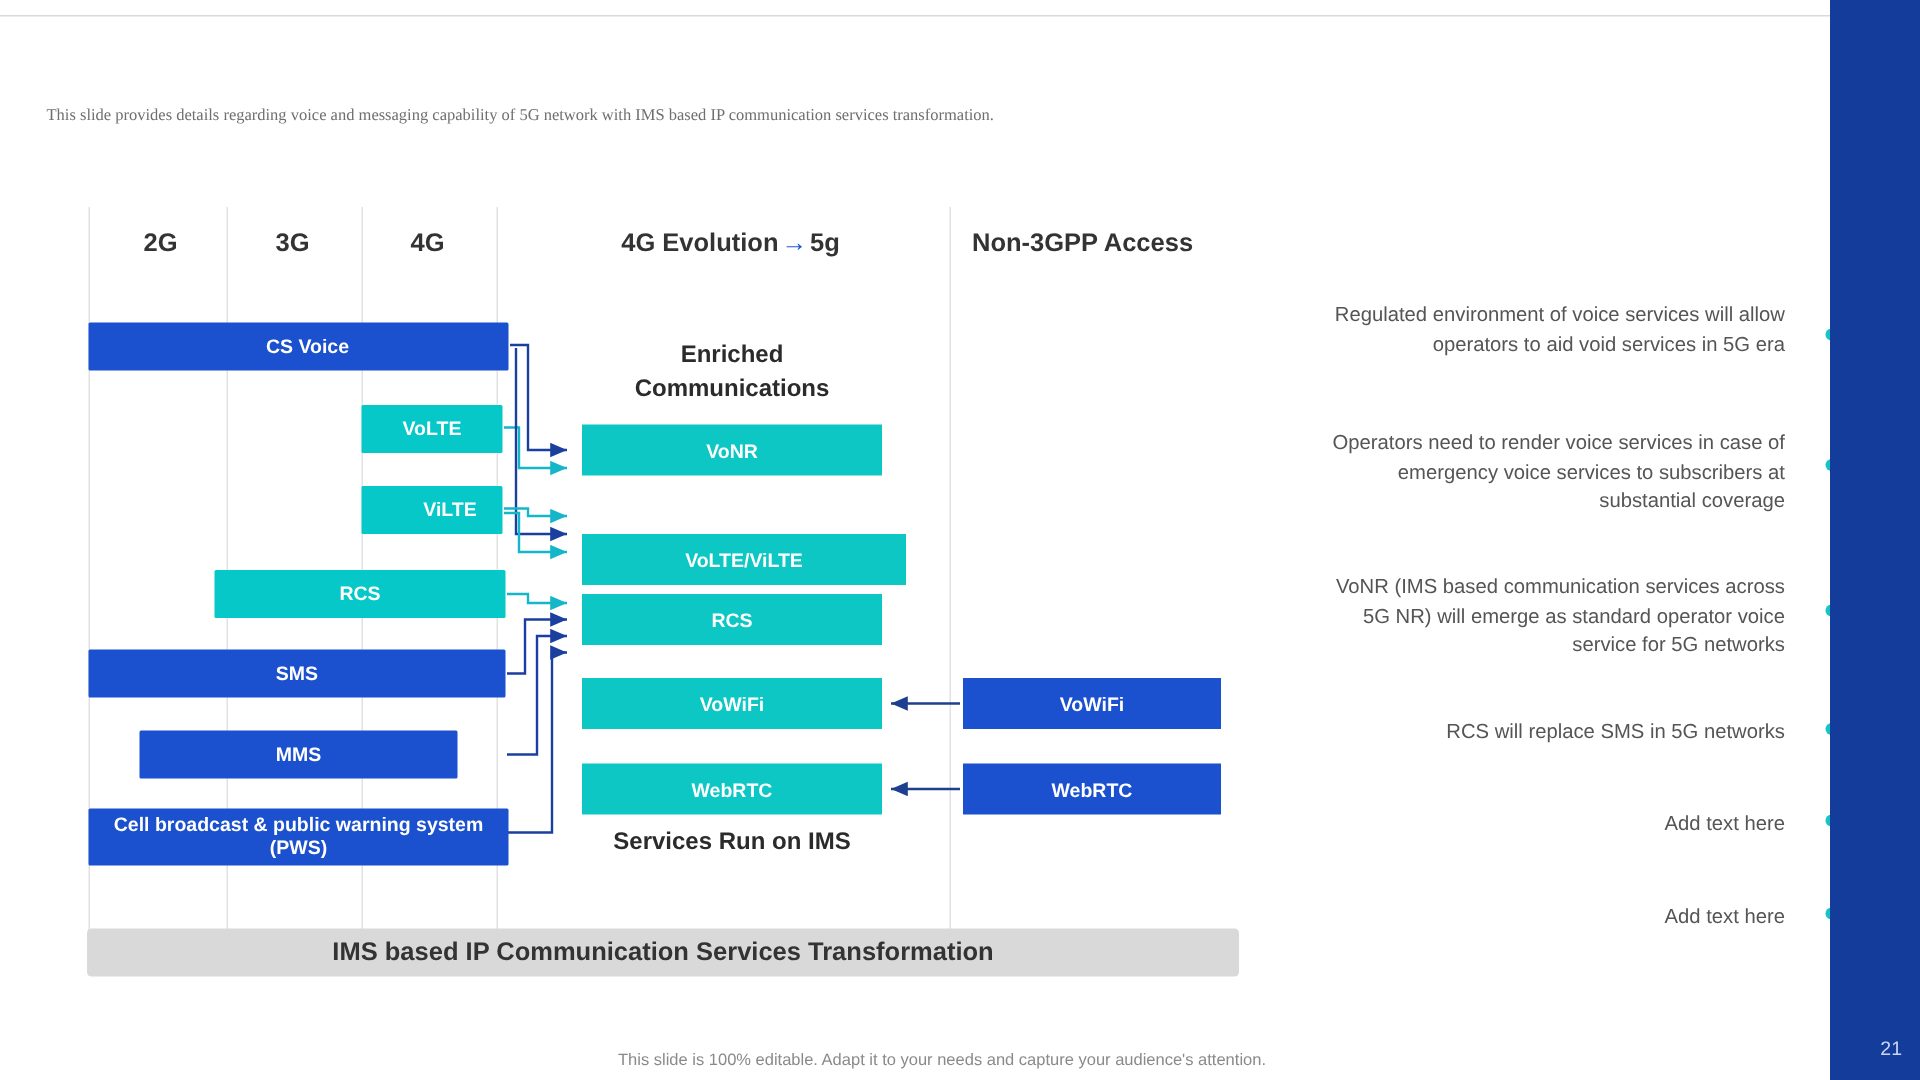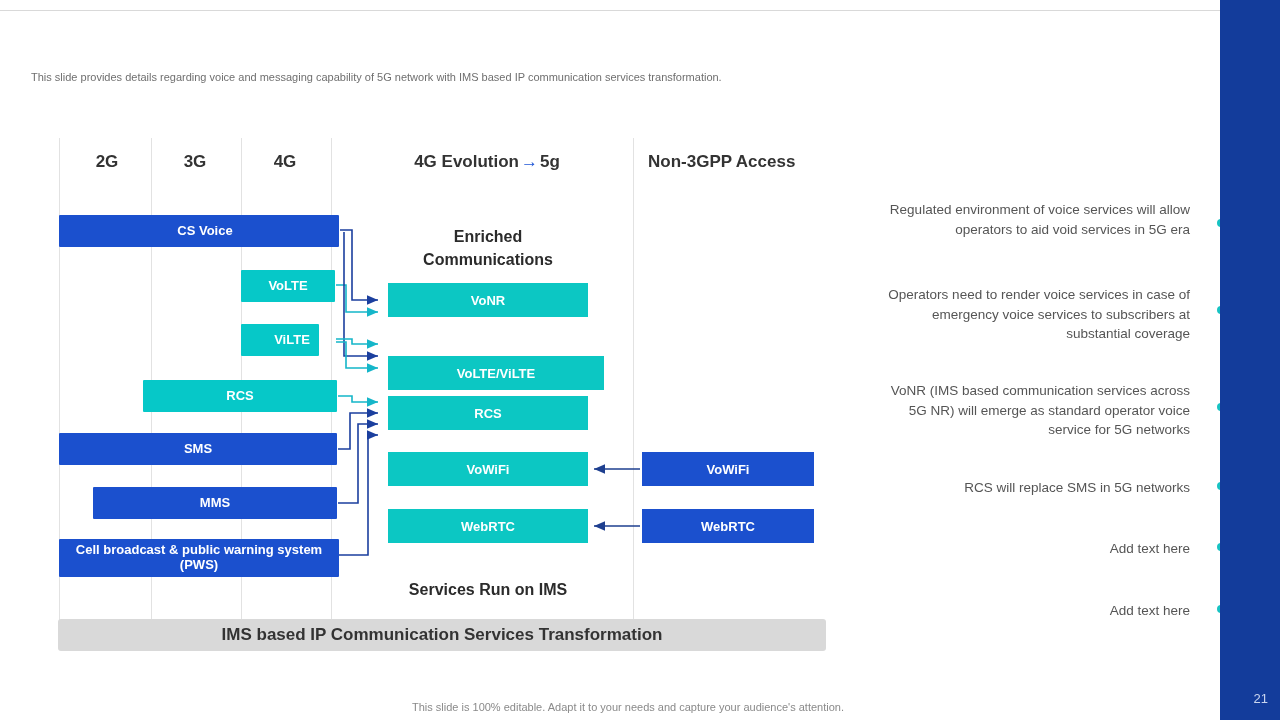--- a/index.html
+++ b/index.html
@@ -46,21 +46,21 @@
     color: #2b2b2b;
     letter-spacing: 0.2px;
     font-family: "Liberation Sans", sans-serif;
     white-space: nowrap;
   }
   .subtitle {
     position: absolute;
     left: 31px; top: 71px;
     font-size: 11px;
     color: #6f6f6f;
-    font-family: Liberation Sans, sans-serif;
+    font-family: Liberation Serif, serif;
     white-space: nowrap;
     text-align: center;
   }
 
   
   .chart {
     position: absolute;
     left: 0; top: 130px;
     width: 900px; height: 490px;
   }
@@ -202,21 +202,21 @@
     <div class="gridline" style="left:331px"></div>
     <div class="gridline" style="left:633px"></div>
 
     <div class="col-head" style="left:77px;  width:60px">2G</div>
     <div class="col-head" style="left:165px; width:60px">3G</div>
     <div class="col-head" style="left:255px; width:60px">4G</div>
     <div class="col-head" style="left:367px; width:240px"><span>4G Evolution</span><span class="arrow-glyph">→</span><span>5g</span></div>
     <div class="col-head" style="left:648px; width:170px; text-align:left">Non-3GPP Access</div>
 
     <div class="section-label" style="left:400px; top:95px; width:176px;">Enriched Communications</div>
-    <div class="section-label" style="left:380px; top:448px; width:216px;">Services Run on IMS</div>
+    <div class="section-label" style="left:380px; top:420px; width:216px;">Services Run on IMS</div>
 
     <svg class="connectors" viewBox="0 0 900 490">
       <defs>
         <marker id="ah-dark" markerWidth="8" markerHeight="8" refX="7" refY="3" orient="auto">
           <path d="M0,0 L7,3 L0,6 Z" fill="#1b3f9e"></path>
         </marker>
         <marker id="ah-teal" markerWidth="8" markerHeight="8" refX="7" refY="3" orient="auto">
           <path d="M0,0 L7,3 L0,6 Z" fill="#15b6c9"></path>
         </marker>
         <marker id="ah-left" markerWidth="8" markerHeight="8" refX="7" refY="3" orient="auto">
@@ -242,24 +242,24 @@
 
       <path d="M338,425 L368,425 L368,305 L378,305" fill="none" stroke="#1b3f9e" stroke-width="1.6" marker-end="url(#ah-dark)"></path>
 
       <path d="M640,339 L594,339" fill="none" stroke="#1e3f8f" stroke-width="1.6" marker-end="url(#ah-left)"></path>
 
       <path d="M640,396 L594,396" fill="none" stroke="#1e3f8f" stroke-width="1.6" marker-end="url(#ah-left)"></path>
     </svg>
 
     <div class="bar blue" style="left:59px;  top:85px;  width:280px;padding-left:16px;">CS Voice</div>
     <div class="bar teal" style="left:241px; top:140px; width:94px;">VoLTE</div>
-    <div class="bar teal" style="left:241px; top:194px; width:78px;padding-left:28px;">ViLTE</div>
+    <div class="bar teal" style="left:241px; top:194px; width:94px;padding-left:28px;">ViLTE</div>
     <div class="bar teal" style="left:143px; top:250px; width:194px;">RCS</div>
     <div class="bar blue" style="left:59px;  top:303px; width:278px;">SMS</div>
-    <div class="bar blue" style="left:93px;  top:357px; width:244px;">MMS</div>
+    <div class="bar blue" style="left:93px;  top:357px; width:212px;">MMS</div>
     <div class="bar blue tall" style="left:59px; top:409px; width:280px;">Cell broadcast &amp; public warning system (PWS)</div>
 
     <div class="pill teal" style="left:388px; top:153px; width:200px;">VoNR</div>
     <div class="pill teal" style="left:388px; top:226px; width:216px;">VoLTE/ViLTE</div>
     <div class="pill teal" style="left:388px; top:266px; width:200px;">RCS</div>
     <div class="pill teal" style="left:388px; top:322px; width:200px;">VoWiFi</div>
     <div class="pill teal" style="left:388px; top:379px; width:200px;">WebRTC</div>
 
     <div class="pill blue" style="left:642px; top:322px; width:172px;">VoWiFi</div>
     <div class="pill blue" style="left:642px; top:379px; width:172px;">WebRTC</div>

